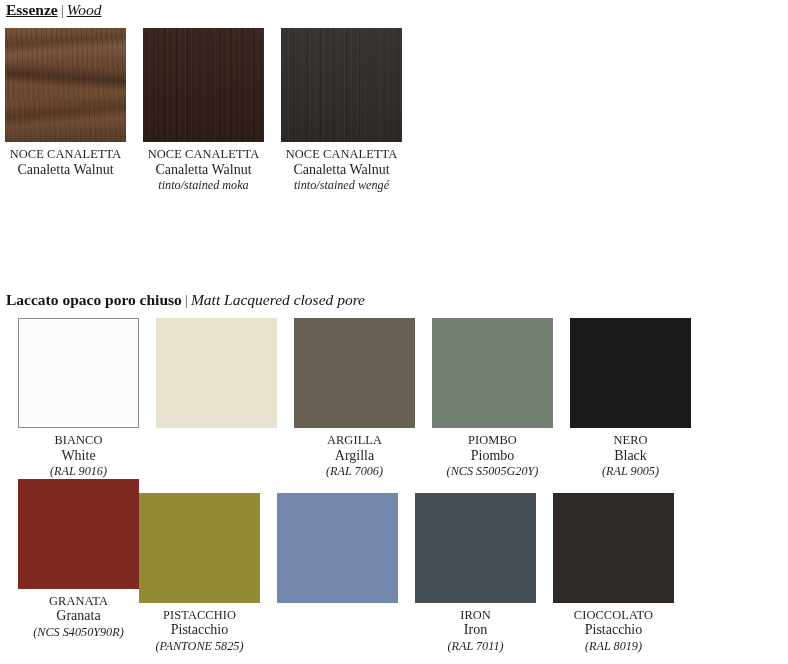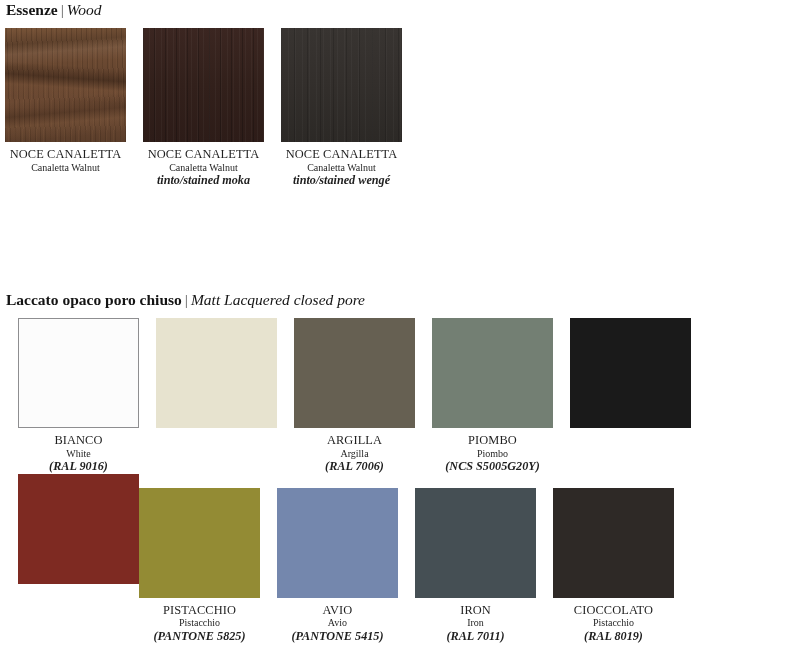--- a/index.html
+++ b/index.html
@@ -30,21 +30,21 @@
   .section-header .sep {
     font-weight: normal;
     color: #555;
     padding: 0 3px;
   }
   .section-header .en-name {
     font-style: italic;
     font-weight: normal;
   }
 
-  #section-wood-header { position: absolute; left: 0; top: 2px; }
+  #section-wood-header { position: absolute; left: 0; top: 2px; text-decoration: underline; }
   #section-lacquer-header { position: absolute; left: 0; top: 292px; }
 
   
   .swatch-grid {
     position: absolute;
     display: flex;
     flex-wrap: wrap;
   }
   #wood-grid    { left: 5px; top: 28px;  width: 780px; }
   #lacquer-grid { left: 18px; top: 318px; width: 782px; }
@@ -82,31 +82,30 @@
   }
   .cap-code {
     display: block;
     font-size: 12.4px;
     letter-spacing: 0.1px;
     color: #1f1f1f;
     white-space: nowrap;
   }
   .cap-name {
     display: block;
-    font-size: 10px;
+    font-size: 14px;
     color: #1f1f1f;
     white-space: nowrap;
   }
   .cap-ref {
     display: block;
     font-size: 12.2px;
     font-style: italic;
     color: #1f1f1f;
     white-space: nowrap;
-    font-weight: bold;
   }
   .cap-ref:empty, .cap-name:empty, .cap-code:empty { display: none; }
 </style>
 </head>
 <body>
 
 <div id="section-wood-header" class="section-header">
   <span class="it-name">Essenze</span><span class="sep">|</span><span class="en-name">Wood</span>
 </div>
 
@@ -188,42 +187,47 @@
     <div class="swatch-chip paint" style="background-color:#737f73;"></div>
     <div class="swatch-caption">
       <span class="cap-code">PIOMBO</span>
       <span class="cap-name">Piombo</span>
       <span class="cap-ref">(NCS S5005G20Y)</span>
     </div>
   </div>
 
   <div class="swatch-cell">
     <div class="swatch-chip paint" style="background-color:#1a1a1a;"></div>
+    <div class="swatch-caption">
+      <span class="cap-code">NERO</span>
+      <span class="cap-name">Black</span>
+      <span class="cap-ref">(RAL 9005)</span>
+    </div>
   </div>
 
   <div class="swatch-cell" style="margin-right:0;">
     <div class="swatch-chip paint" style="background-color:#7e2a22;"></div>
+    <div class="swatch-caption">
+      <span class="cap-code">GRANATA</span>
+      <span class="cap-name">Granata</span>
+      <span class="cap-ref">(NCS S4050Y90R)</span>
+    </div>
   </div>
 
   <div class="swatch-cell row-2">
     <div class="swatch-chip paint" style="background-color:#938b34;"></div>
     <div class="swatch-caption">
       <span class="cap-code">PISTACCHIO</span>
       <span class="cap-name">Pistacchio</span>
       <span class="cap-ref">(PANTONE 5825)</span>
     </div>
   </div>
 
   <div class="swatch-cell row-2">
     <div class="swatch-chip paint" style="background-color:#7487ad;"></div>
-    <div class="swatch-caption">
-      <span class="cap-code">AVIO</span>
-      <span class="cap-name">Avio</span>
-      <span class="cap-ref">(PANTONE 5415)</span>
-    </div>
   </div>
 
   <div class="swatch-cell row-2">
     <div class="swatch-chip paint" style="background-color:#454f54;"></div>
     <div class="swatch-caption">
       <span class="cap-code">IRON</span>
       <span class="cap-name">Iron</span>
       <span class="cap-ref">(RAL 7011)</span>
     </div>
   </div>

